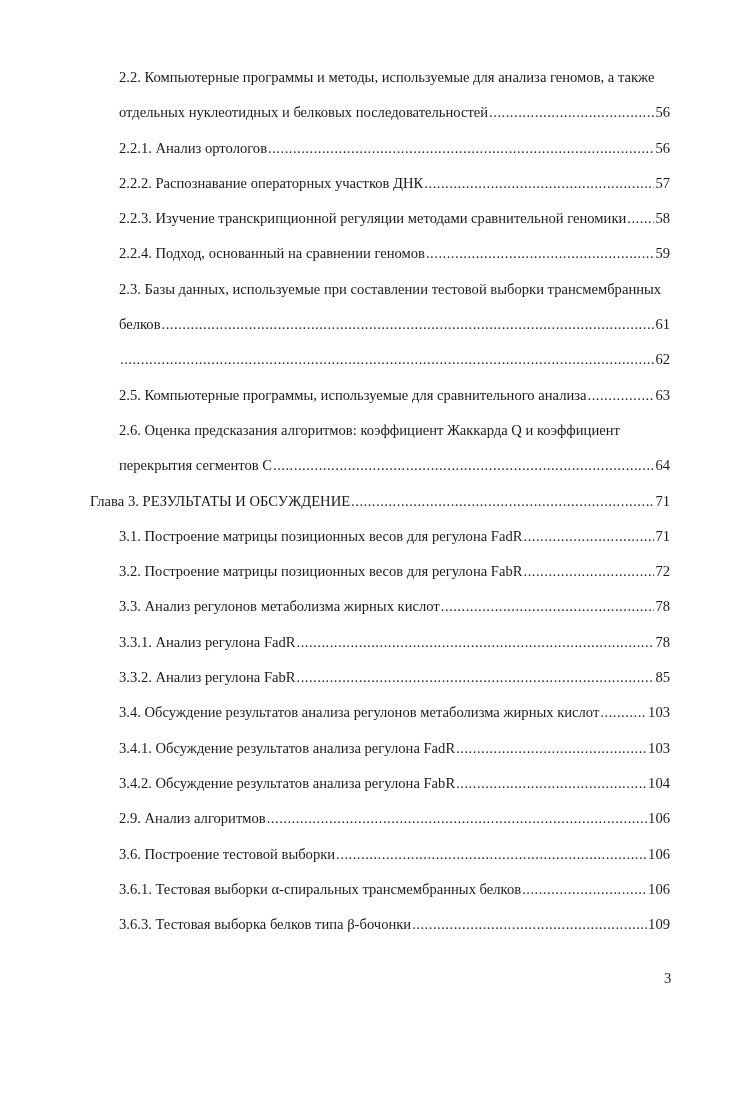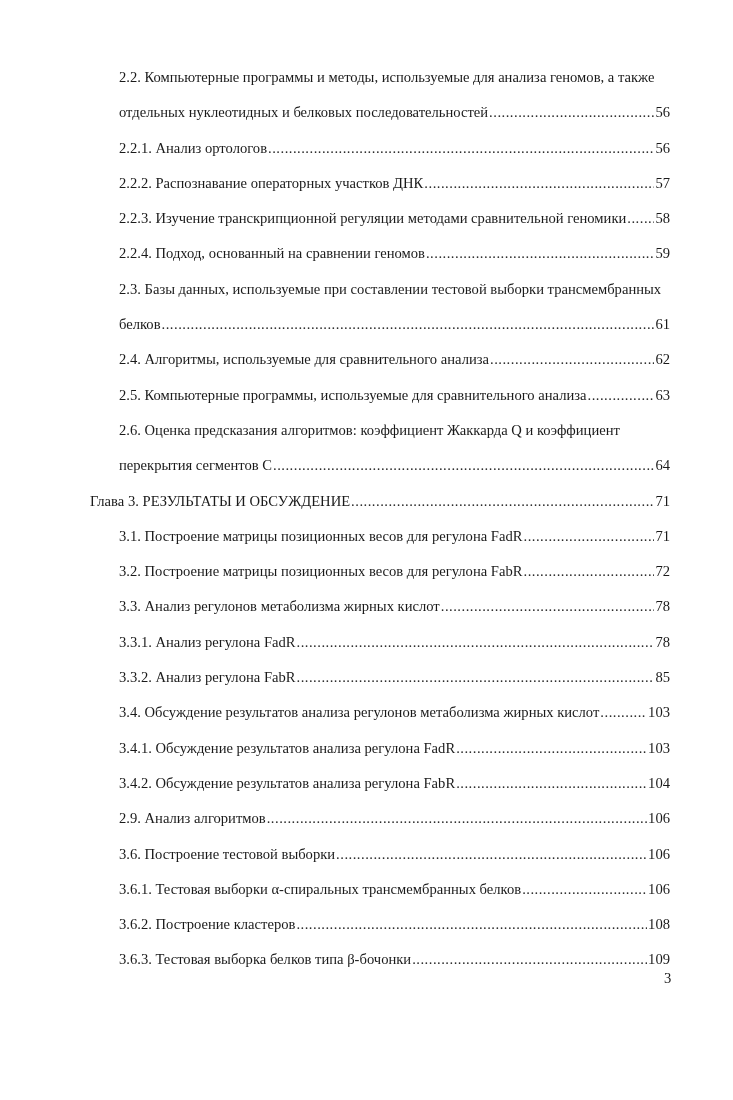--- a/index.html
+++ b/index.html
@@ -85,21 +85,20 @@
       </div>
       <div class="toc-line indent no-page">
         <span class="title">2.3. Базы данных, используемые при составлении тестовой выборки трансмембранных</span>
       </div>
       <div class="toc-line indent">
         <span class="title">белков</span>
         <span class="leader"></span>
         <span class="page-num">61</span>
       </div>
       <div class="toc-line indent">
-        <span class="title">2.4. Алгоритмы, используемые для сравнительного анализа </span>
         <span class="leader"></span>
         <span class="page-num">62</span>
       </div>
       <div class="toc-line indent">
         <span class="title">2.5. Компьютерные программы, используемые для сравнительного анализа </span>
         <span class="leader"></span>
         <span class="page-num">63</span>
       </div>
       <div class="toc-line indent no-page">
         <span class="title">2.6. Оценка предсказания алгоритмов: коэффициент Жаккарда Q и коэффициент</span>
@@ -163,24 +162,19 @@
         <span class="title">3.6. Построение тестовой выборки </span>
         <span class="leader"></span>
         <span class="page-num">106</span>
       </div>
       <div class="toc-line indent">
         <span class="title">3.6.1. Тестовая выборки α-спиральных трансмембранных белков</span>
         <span class="leader"></span>
         <span class="page-num">106</span>
       </div>
       <div class="toc-line indent">
-        <span class="title">3.6.2. Построение кластеров </span>
-        <span class="leader"></span>
-        <span class="page-num">108</span>
-      </div>
-      <div class="toc-line indent">
         <span class="title">3.6.3. Тестовая выборка белков типа β-бочонки</span>
         <span class="leader"></span>
         <span class="page-num">109</span>
       </div>
     </div>
   <div class="page-number">3</div>
 </div>
 
 </body></html>

